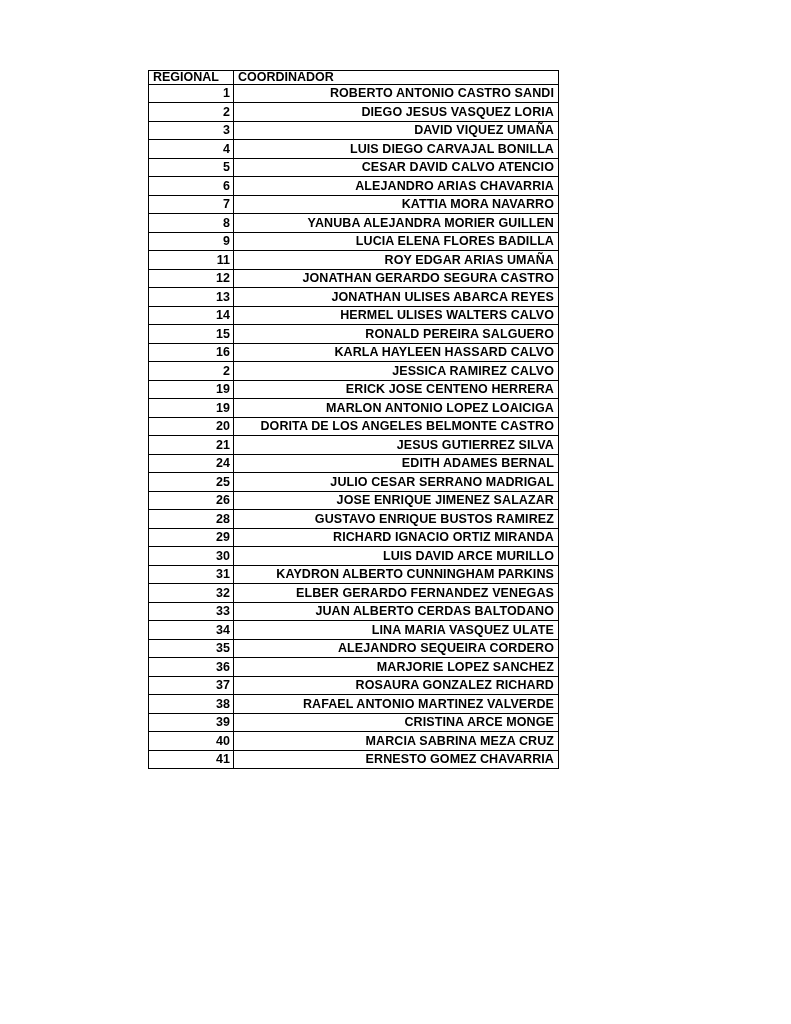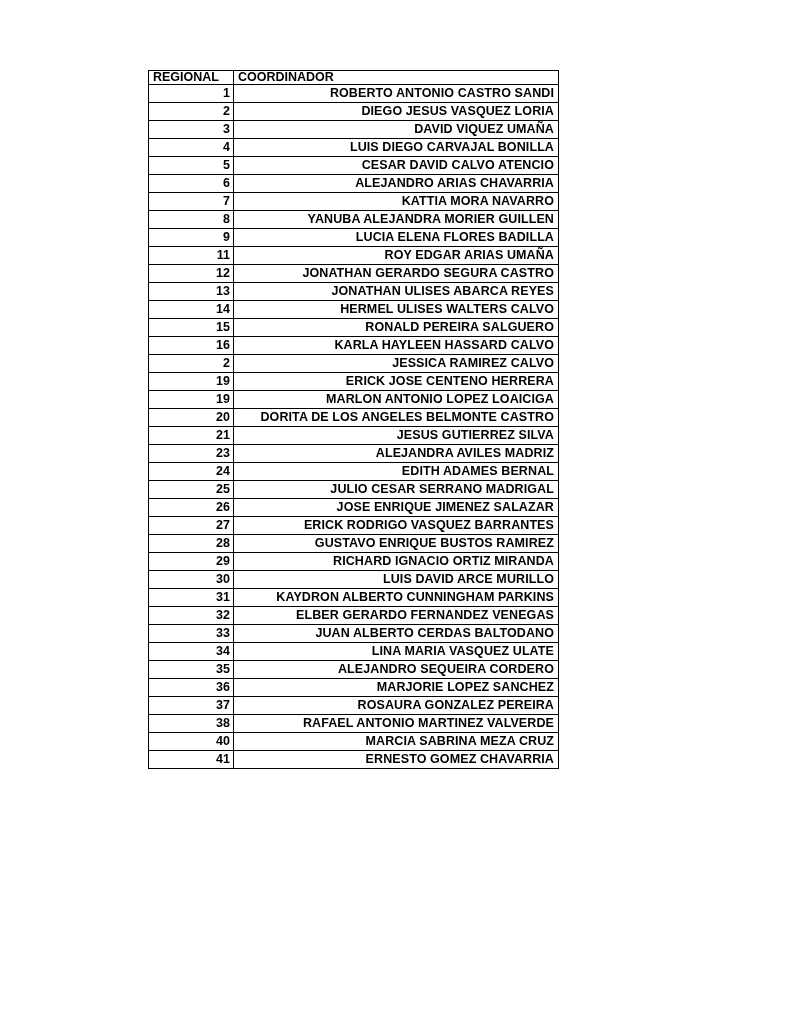--- a/index.html
+++ b/index.html
@@ -146,40 +146,32 @@
         </tr>
         <tr>
           <td class="cell-regional">20</td>
           <td class="cell-coordinador">DORITA DE LOS ANGELES BELMONTE CASTRO</td>
         </tr>
         <tr>
           <td class="cell-regional">21</td>
           <td class="cell-coordinador">JESUS GUTIERREZ SILVA</td>
         </tr>
         <tr>
-          <td class="cell-regional">23</td>
-          <td class="cell-coordinador">ALEJANDRA AVILES MADRIZ</td>
-        </tr>
-        <tr>
           <td class="cell-regional">24</td>
           <td class="cell-coordinador">EDITH ADAMES BERNAL</td>
         </tr>
         <tr>
           <td class="cell-regional">25</td>
           <td class="cell-coordinador">JULIO CESAR SERRANO MADRIGAL</td>
         </tr>
         <tr>
           <td class="cell-regional">26</td>
           <td class="cell-coordinador">JOSE ENRIQUE JIMENEZ SALAZAR</td>
         </tr>
         <tr>
-          <td class="cell-regional">27</td>
-          <td class="cell-coordinador">ERICK RODRIGO VASQUEZ BARRANTES</td>
-        </tr>
-        <tr>
           <td class="cell-regional">28</td>
           <td class="cell-coordinador">GUSTAVO ENRIQUE BUSTOS RAMIREZ</td>
         </tr>
         <tr>
           <td class="cell-regional">29</td>
           <td class="cell-coordinador">RICHARD IGNACIO ORTIZ MIRANDA</td>
         </tr>
         <tr>
           <td class="cell-regional">30</td>
           <td class="cell-coordinador">LUIS DAVID ARCE MURILLO</td>
@@ -203,25 +195,29 @@
         <tr>
           <td class="cell-regional">35</td>
           <td class="cell-coordinador">ALEJANDRO SEQUEIRA CORDERO</td>
         </tr>
         <tr>
           <td class="cell-regional">36</td>
           <td class="cell-coordinador">MARJORIE LOPEZ SANCHEZ</td>
         </tr>
         <tr>
           <td class="cell-regional">37</td>
-          <td class="cell-coordinador">ROSAURA GONZALEZ PEREIRA</td>
+          <td class="cell-coordinador">ROSAURA GONZALEZ RICHARD</td>
         </tr>
         <tr>
           <td class="cell-regional">38</td>
           <td class="cell-coordinador">RAFAEL ANTONIO MARTINEZ VALVERDE</td>
+        </tr>
+        <tr>
+          <td class="cell-regional">39</td>
+          <td class="cell-coordinador">CRISTINA ARCE MONGE</td>
         </tr>
         <tr>
           <td class="cell-regional">40</td>
           <td class="cell-coordinador">MARCIA SABRINA MEZA CRUZ</td>
         </tr>
         <tr>
           <td class="cell-regional">41</td>
           <td class="cell-coordinador">ERNESTO GOMEZ CHAVARRIA</td>
         </tr>
       </tbody>

